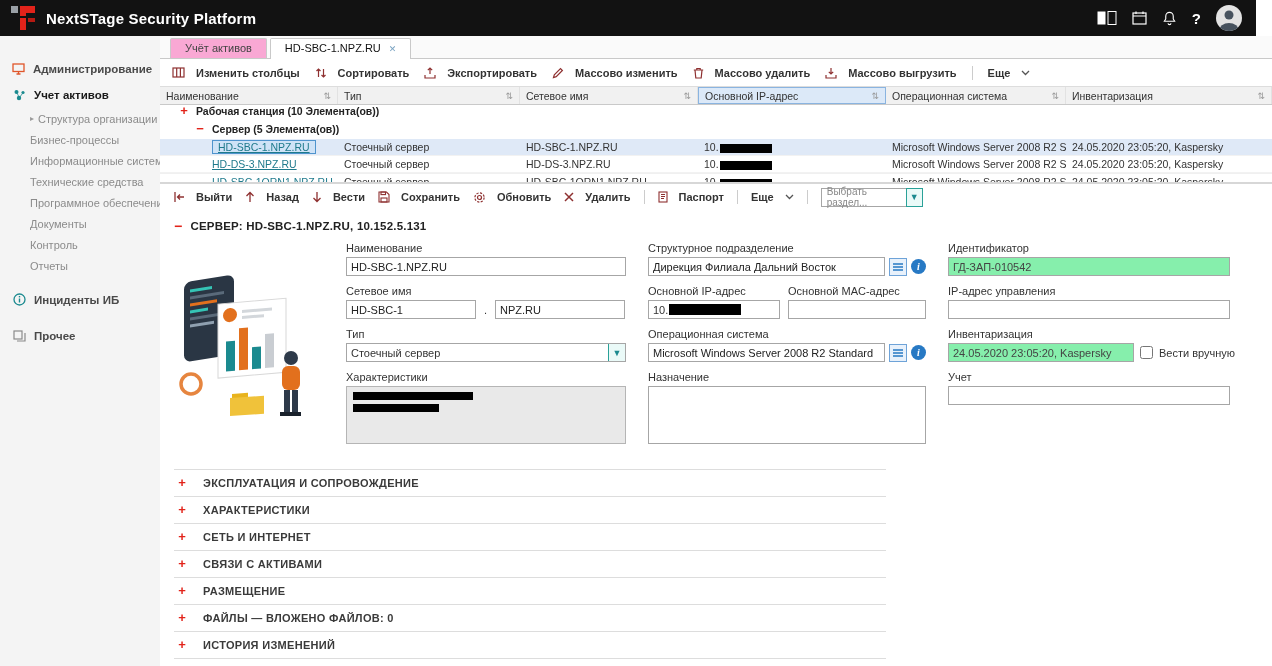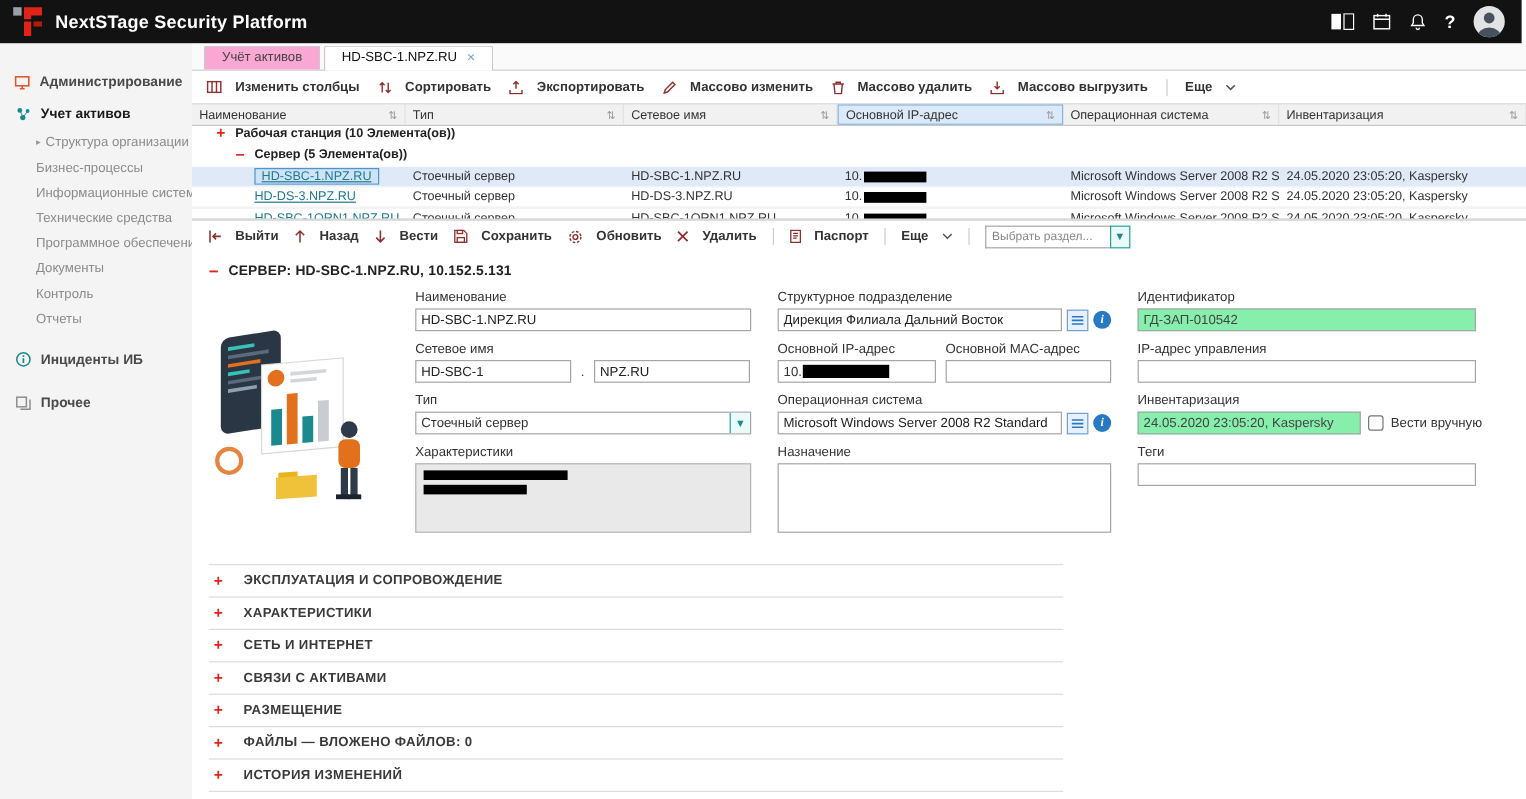--- a/index.html
+++ b/index.html
@@ -1,20 +1,20 @@
 <!DOCTYPE html>
 <html><head>
 <meta charset="utf-8">
 <style>
   * { margin:0; padding:0; box-sizing:border-box; }
   html,body { width:1272px; height:666px; overflow:hidden; }
   body { font-family:"Liberation Sans",sans-serif; font-size:11px; color:#333; background:#fff; position:relative; }
 
   
-  .topbar { position:absolute; top:0; left:0; right:4px; height:36px; background:#121212; display:flex; align-items:center; z-index:10; }
+  .topbar { position:absolute; top:0; left:0; right:16px; height:36px; background:#121212; display:flex; align-items:center; z-index:10; }
   .logo { width:46px; height:36px; display:flex; align-items:center; justify-content:center; }
   .app-title { color:#fff; font-weight:bold; font-size:15px; letter-spacing:0.2px; }
   .topbar-right { margin-left:auto; display:flex; align-items:center; gap:15px; padding-right:14px; }
   .tb-ic { display:flex; align-items:center; justify-content:center; cursor:pointer; color:#fff; }
   .tb-q { font-size:15px; font-weight:bold; color:#fff; }
   .avatar { width:26px; height:26px; border-radius:50%; background:#e3e3e3; display:flex; align-items:flex-end; justify-content:center; overflow:hidden; cursor:pointer; }
 
   
   .sidebar { position:absolute; top:36px; left:0; width:160px; bottom:0; background:#f4f4f4; padding-top:20px; }
   .side-item { display:flex; align-items:center; gap:8px; padding:7px 12px; font-weight:bold; font-size:11.5px; color:#4a4a4a; cursor:pointer; white-space:nowrap; }
@@ -56,21 +56,21 @@
   .row.sel { background:#dfe9f7; }
   .cell { padding:0 6px; white-space:nowrap; overflow:hidden; }
   .cell.first { padding-left:52px; }
   .asset-link { color:#1f7a8c; text-decoration:underline; cursor:pointer; }
   .selbox { border:1px solid #4f94cd; background:#cfe3f7; padding:0 5px; display:inline-block; }
   .redact { display:inline-block; background:#000; height:9px; width:52px; vertical-align:middle; margin-left:1px; }
 
   
   .dtoolbar { display:flex; align-items:center; gap:13px; padding:5px 12px; border-top:2px solid #d7d7d7; background:#fff; height:28px; }
   .dsel { display:flex; align-items:center; height:19px; }
-  .dsel-text { border:1px solid #a6a6a6; border-right:none; height:19px; width:104px; display:flex; align-items:center; padding:0 5px; color:#888; font-size:10px; background:#fff; }
+  .dsel-text { border:1px solid #a6a6a6; border-right:none; height:19px; width:85px; display:flex; align-items:center; padding:0 5px; color:#888; font-size:10px; background:#fff; }
   .dd-btn { width:17px; height:19px; border:1px solid #2aa198; background:#eafaf8; color:#1b8a8f; display:flex; align-items:center; justify-content:center; font-size:9px; cursor:pointer; }
 
   
   .dtitle { display:flex; align-items:center; gap:8px; padding:10px 14px 4px; font-weight:bold; font-size:11.5px; color:#222; letter-spacing:0.2px; }
   .minus { color:#e2231a; font-weight:bold; font-size:14px; line-height:10px; cursor:pointer; }
 
   .form-area { display:flex; padding:6px 14px 8px; gap:22px; }
   .illus { width:150px; flex:0 0 150px; }
   .fcol { display:flex; flex-direction:column; }
   .fc1 { width:280px; } .fc2 { width:278px; } .fc3 { width:282px; }
@@ -562,21 +562,21 @@
       </div>
       <div class="fld">
         <span class="flabel">Инвентаризация</span>
         <div class="chkrow">
           <input class="inp ro" type="text" readonly="" value="24.05.2020 23:05:20, Kaspersky" style="">
           <input class="chk" type="checkbox" style="">
           <span class="chklabel">Вести вручную</span>
         </div>
       </div>
       <div class="fld">
-        <span class="flabel">Теги</span>
+        <span class="flabel">Учет</span>
         <input class="inp" type="text" style="">
       </div>
     </div>
   </div>
 
   <div class="collapse-list">
     <div class="collapse-row">
         <span class="gplus">+</span>
         <span class="clabel">ЭКСПЛУАТАЦИЯ И СОПРОВОЖДЕНИЕ</span>
       </div>

